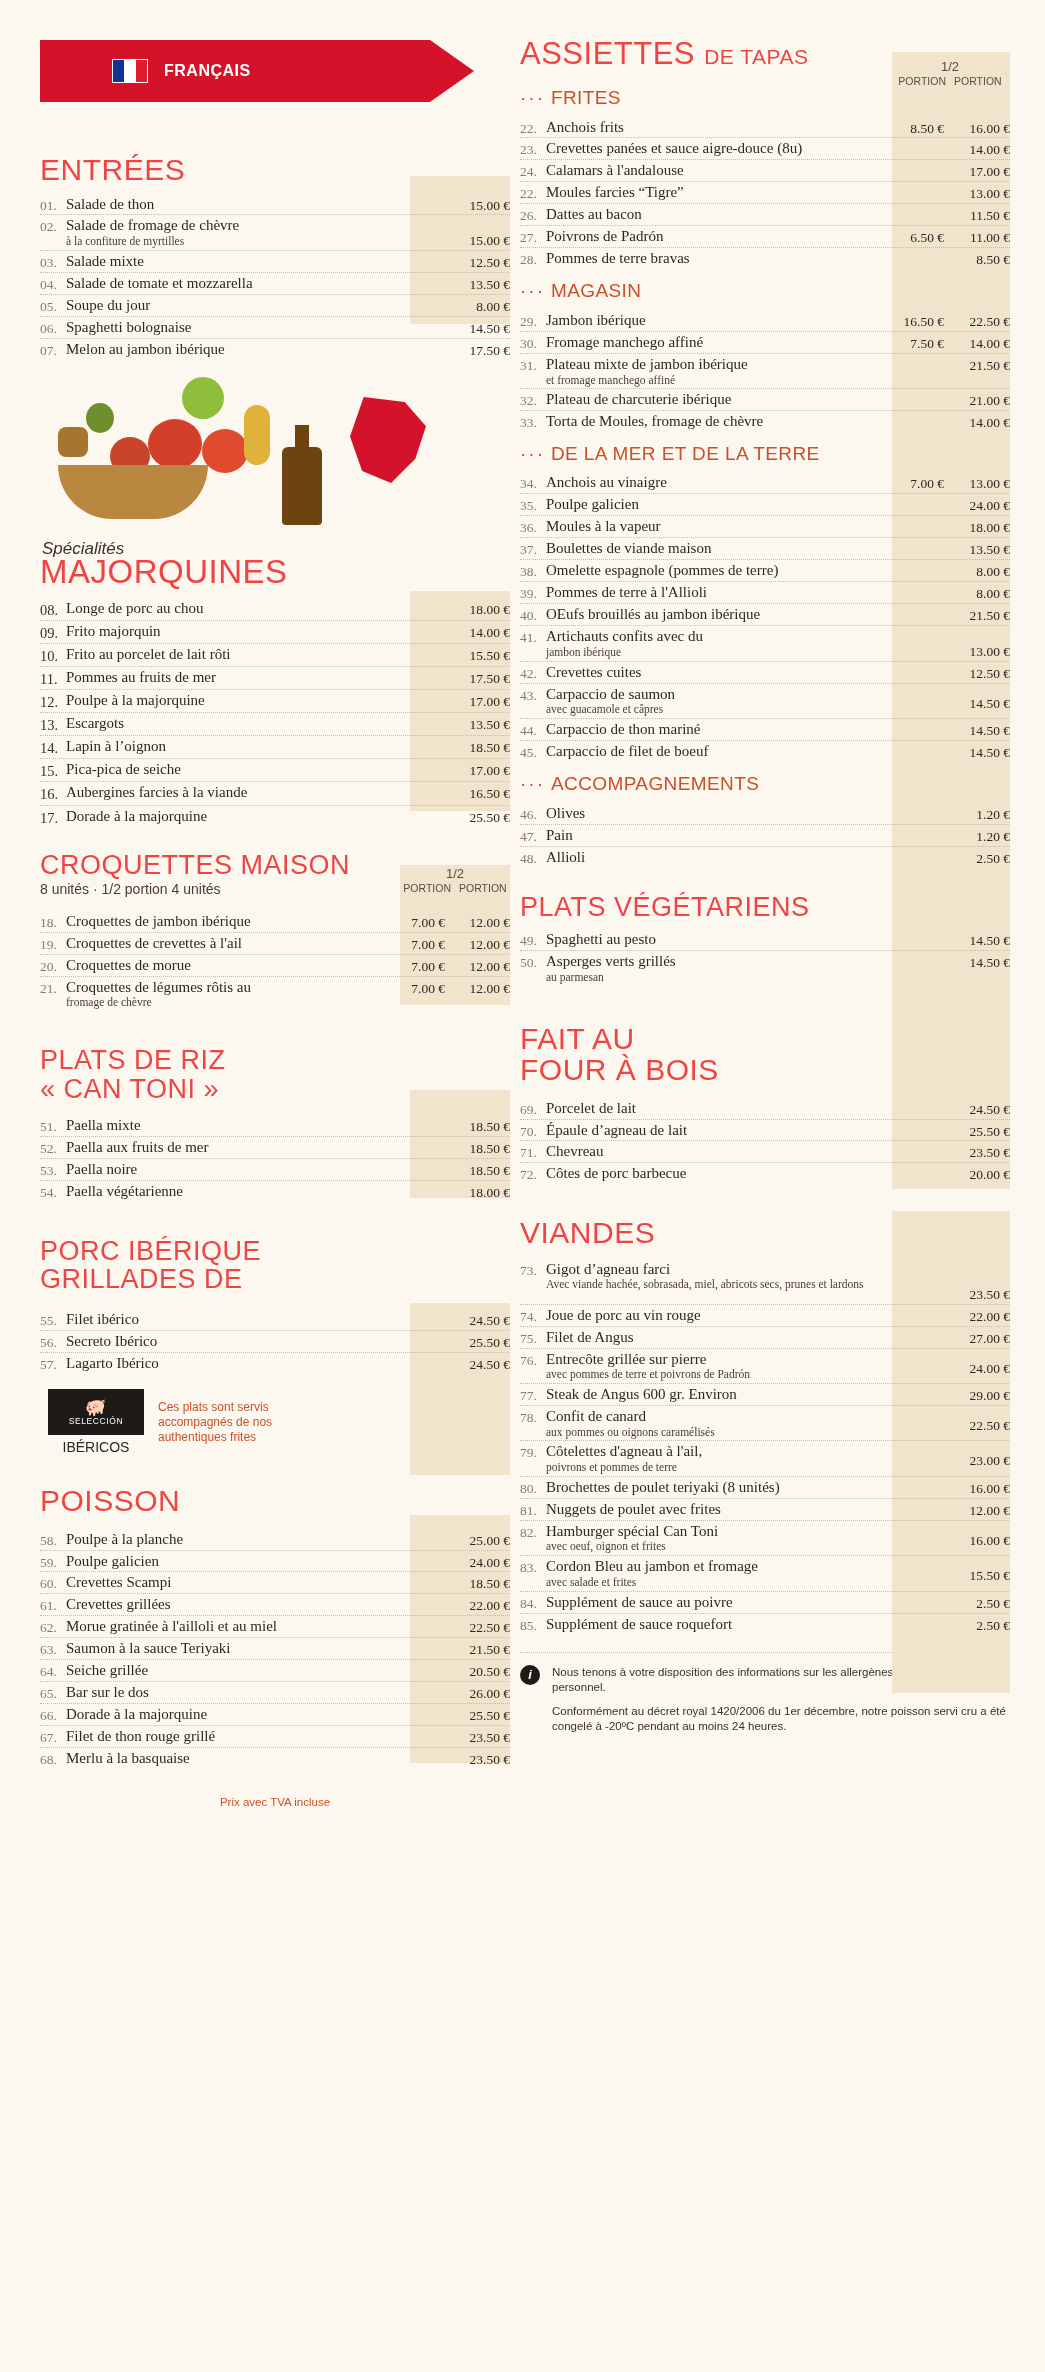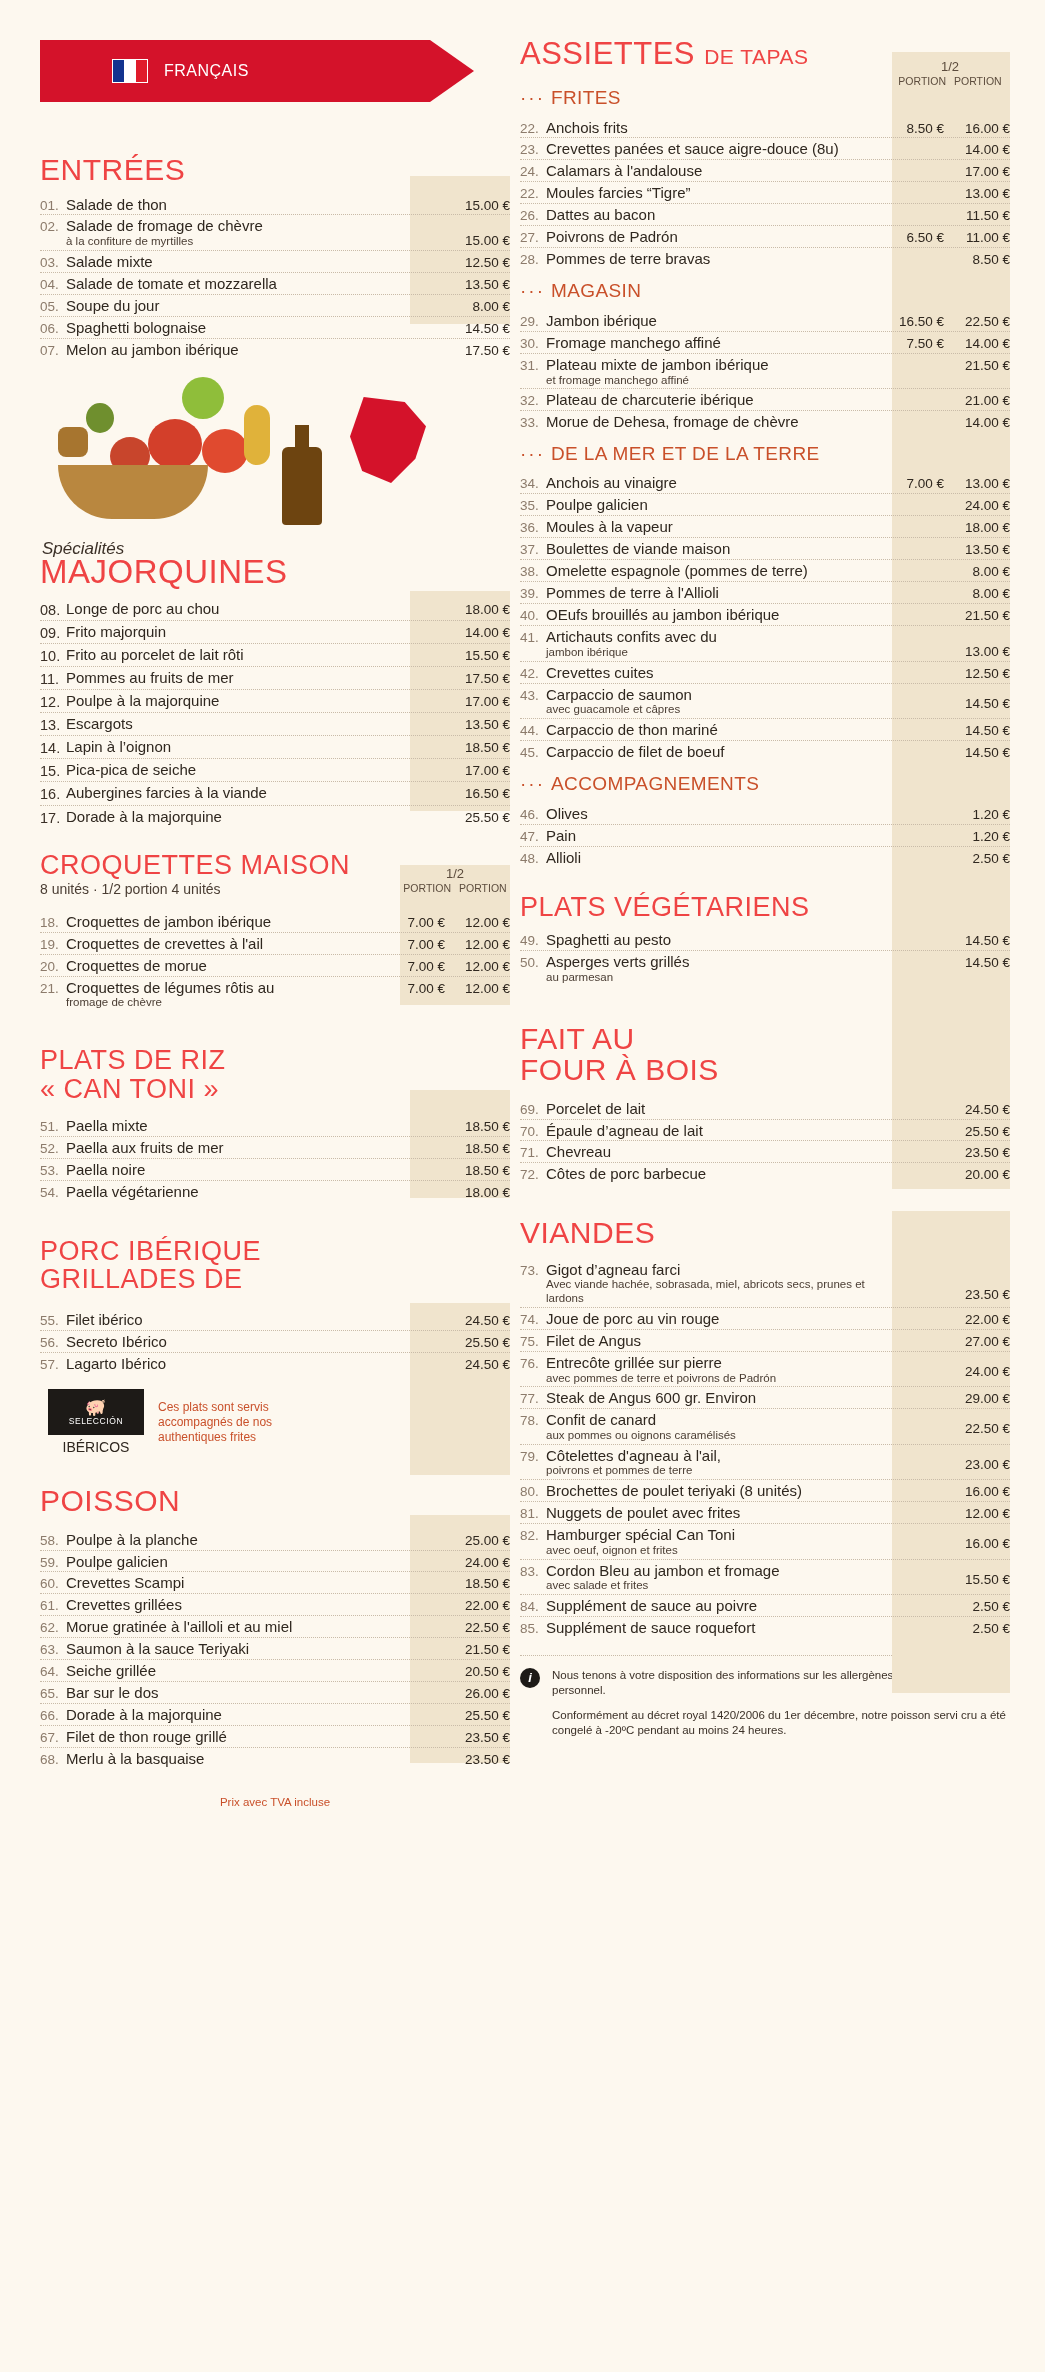--- a/index.html
+++ b/index.html
@@ -47,21 +47,21 @@
     display:flex;
     border:1px solid #ffffff;
     box-sizing:border-box;
     margin-right:16px;
   }
   .banner .flag i{display:block;height:100%;width:33.33%;}
   .banner .flag .b{background:#12338f;}
   .banner .flag .w{background:#ffffff;}
   .banner .flag .r{background:#e01b2b;}
   .banner .lang{
-    color:#fff;font-size:16px;font-weight:normal;letter-spacing:.5px;
+    color:#fff;font-size:16px;font-weight:bold;letter-spacing:.5px;
   }
 
   
   h2.sec{
     font-size:30px;font-weight:normal;color:#ef4444;
     margin:0;padding:0;line-height:1.05;
     letter-spacing:.5px;
   }
   h2.sec.small{font-size:27px;}
   .sec-sub{
@@ -70,21 +70,21 @@
   .spec-label{
     font-size:17px;font-style:italic;color:#3b3027;margin:0 0 -4px 2px;
   }
   .sub-head{
     color:#c9502a;font-size:19px;margin:10px 0 2px 0;
     letter-spacing:.4px;
   }
   .sub-head .dots{color:#c9502a;letter-spacing:2px;margin-right:6px;}
 
   
-  .list{margin:8px 0 0 0;padding:0;}
+  .list{margin:8px 0 0 0;padding:0;font-family:Liberation Serif, serif;}
   .row{
     display:flex;align-items:flex-start;
     padding:2px 0 2px 0;
     line-height:1.18;
     position:relative;
   }
   .row .num{
     width:26px;flex:0 0 26px;
     font-size:13.5px;color:#8c7b6b;
     padding-top:2px;
@@ -640,21 +640,21 @@
             <span class="num">32.</span>
             <span class="nm">Plateau de charcuterie ibérique</span>
             <span class="pr two-price" style="width:118px;">
               <span class="p1"></span>
               <span class="p2">21.00 €</span>
             </span>
             <span class="dotline"></span>
           </div>
         <div class="row">
             <span class="num">33.</span>
-            <span class="nm">Morue de Dehesa, fromage de chèvre</span>
+            <span class="nm">Torta de Moules, fromage de chèvre</span>
             <span class="pr two-price" style="width:118px;">
               <span class="p1"></span>
               <span class="p2">14.00 €</span>
             </span>
           </div>
       </div>
 
       <div class="sub-head" style="line-height:1.12;"><span class="dots">···</span><span>DE LA MER ET DE LA TERRE</span></div>
       <div class="list">
         <div class="row">

